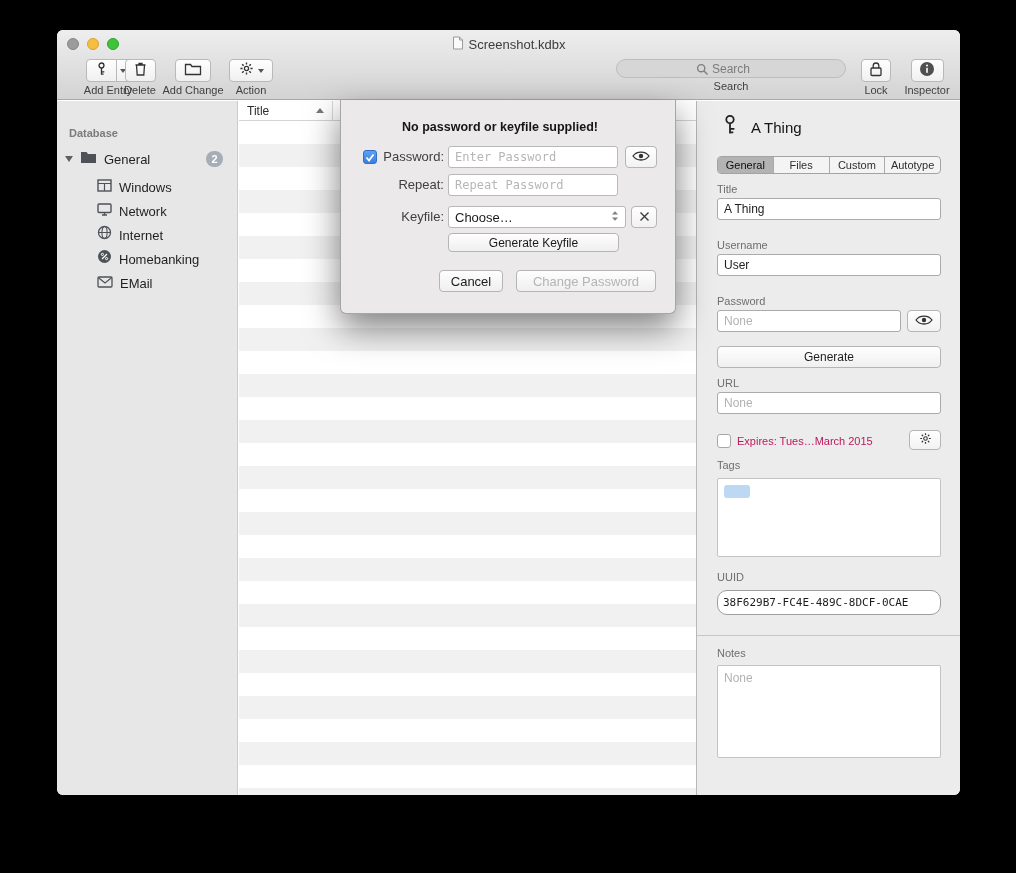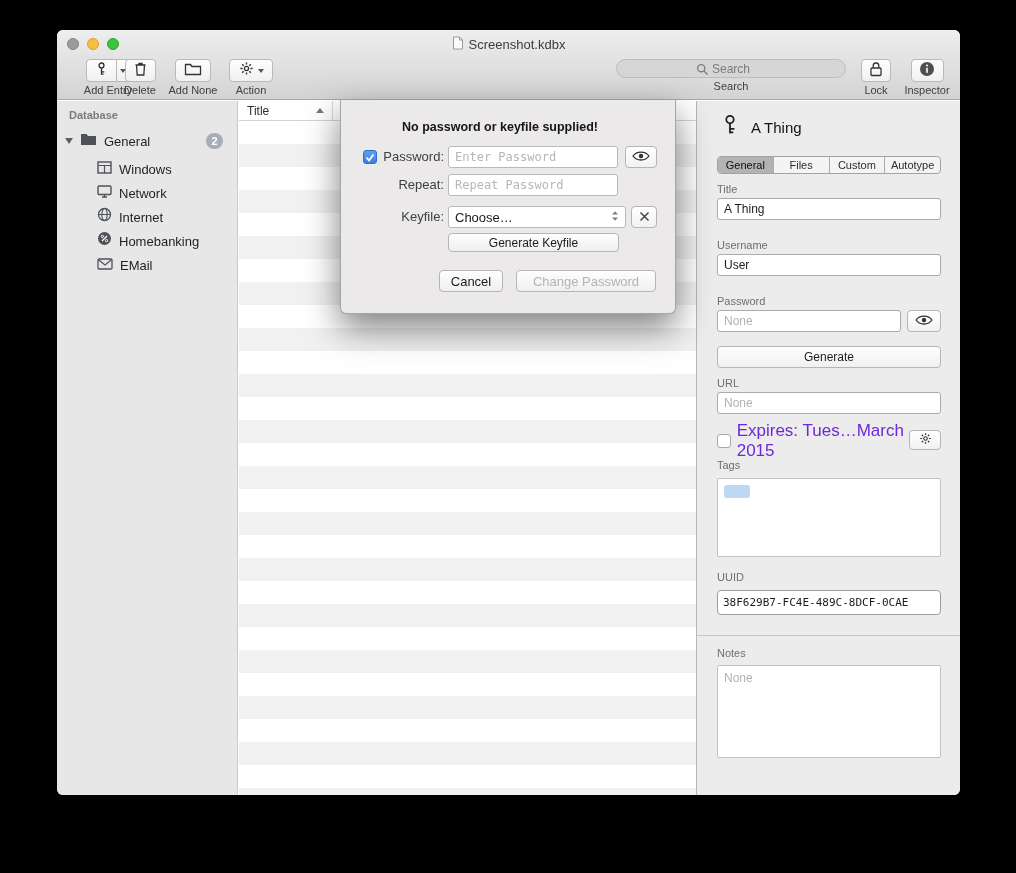--- a/index.html
+++ b/index.html
@@ -36,21 +36,21 @@
     border:1px solid #bdbdbd; border-radius:10px; }
   .search-field svg { position:absolute; left:calc(50% - 35px); top:3px; }
   .search-field input { position:absolute; inset:0; width:100%; height:100%; background:transparent;
     border:none; outline:none; text-align:center; font-family:"Liberation Sans",sans-serif;
     font-size:12px; color:#333; }
   .search-field input::placeholder { color:#7c7c7c; }
 
   
   .sidebar { position:absolute; left:0; top:71px; width:181px; bottom:0;
     background:#e7e7e7; border-right:1px solid #cacaca; }
-  .db-header { padding:8px 0 0 12px; font-size:11px; font-weight:bold; color:#7b7b7b; }
+  .db-header { padding:26px 0 0 12px; font-size:11px; font-weight:bold; color:#7b7b7b; }
   .tree { margin-top:8px; }
   .trow { height:24px; display:flex; align-items:center; font-size:13px; color:#1f1f1f; padding-right:14px; }
   .trow .lbl { margin-left:7px; white-space:nowrap; }
   .root-row { padding-left:8px; }
   .child-row { padding-left:40px;align-items:flex-end; }
   .disc { width:0; height:0; border-left:4.5px solid transparent; border-right:4.5px solid transparent;
     border-top:6px solid #606060; margin-right:7px; }
   .badge { margin-left:auto; min-width:17px; height:16px; border-radius:9px; background:#a7adb6;
     color:#fff; font-size:11px; font-weight:bold; text-align:center; line-height:16px; padding:0 4px; }
 
@@ -81,26 +81,26 @@
     font-family:"Liberation Sans",sans-serif; outline:none; }
   .ifield::placeholder { color:#b2b2b2; }
   .ifield.short { width:184px; }
   .mini-btn { position:absolute; height:22px; background:linear-gradient(#fff,#f2f2f2);
     border:1px solid #b5b5b5; border-radius:4px; display:flex; align-items:center; justify-content:center; }
   .gen-btn { position:absolute; left:20px; top:245px; width:224px; height:22px;
     background:linear-gradient(#fefefe,#f0f0f0); border:1px solid #b5b5b5; border-radius:4px;
     font-size:12px; color:#1e1e1e; font-family:Liberation Sans, sans-serif; }
   .chk { width:14px; height:14px; border:1px solid #a8a8a8; border-radius:3px; background:#fff; }
   .expires-row { position:absolute; left:20px; top:329px; width:224px; height:22px;
-    display:flex; align-items:center; gap:6px; font-size:17px; color:#6d28d9; }
+    display:flex; align-items:center; gap:6px; font-size:11px; color:#be185d; }
   .tags-box { position:absolute; left:20px; top:377px; width:224px; height:79px; background:#fff;
     border:1px solid #c3c3c3; border-radius:2px; }
   .tag-chip { position:absolute; left:6px; top:6px; width:26px; height:13px; border-radius:3px; }
   .uuid-field { position:absolute; left:20px; top:489px; width:224px; height:25px; background:#fff;
-    border:1px solid #9e9e9e; border-radius:4px; font-family:"DejaVu Sans Mono",monospace;
+    border:1px solid #9e9e9e; border-radius:10px; font-family:"DejaVu Sans Mono",monospace;
     font-size:11px; color:#1c1c1c; padding:0 5px; white-space:nowrap; overflow:hidden; outline:none; }
   .insp-divider { position:absolute; left:0; right:0; top:534px; height:1px; background:#c6c6c6; }
   .notes-box { position:absolute; left:20px; top:564px; width:224px; height:93px; background:#fff;
     border:1px solid #c3c3c3; border-radius:2px; resize:none; font-family:"Liberation Sans",sans-serif;
     font-size:12px; color:#1e1e1e; padding:5px 6px; outline:none; }
   .notes-box::placeholder { color:#b2b2b2; }
 
   
   .sheet { position:absolute; left:283px; top:70px; width:336px; height:214px; z-index:40;
     background:#ebe9e9; border:1px solid #a6a6a6; border-top:none; border-radius:0 0 6px 6px;
@@ -181,21 +181,21 @@
         </div>
         <span class="tlabel">Delete</span>
       </div>
 
       <div class="titem" style="left:106px; width:60px;">
         <div class="tbtn" style="width:36px;">
           <span><svg width="18" height="14" viewBox="0 0 18 14">
                 <path d="M1.5 2.5h5l1.5 2h8.5v8h-15z" fill="none" stroke="#333" stroke-width="1.3"></path>
               </svg></span>
         </div>
-        <span class="tlabel">Add None</span>
+        <span class="tlabel">Add Change</span>
       </div>
 
       <div class="titem" style="left:164px; width:60px;">
         <div class="tbtn" style="width:44px; gap:4px;">
           <span><svg width="15" height="15" viewBox="0 0 16 16">
                 <circle cx="8" cy="8" r="2.2" fill="none" stroke="#333" stroke-width="1.3"></circle>
                 <g stroke="#333" stroke-width="1.5">
                   <path d="M8 1.5v2.3M8 12.2v2.3M1.5 8h2.3M12.2 8h2.3M3.4 3.4l1.6 1.6M11 11l1.6 1.6M12.6 3.4L11 5M5 11l-1.6 1.6"></path>
                 </g>
               </svg></span>

